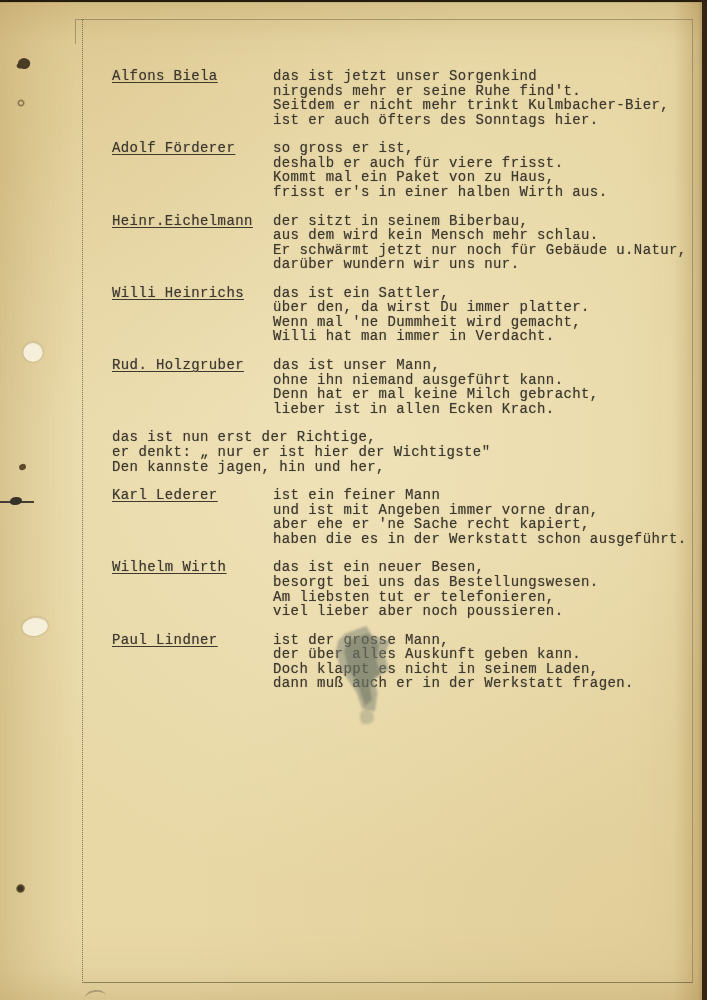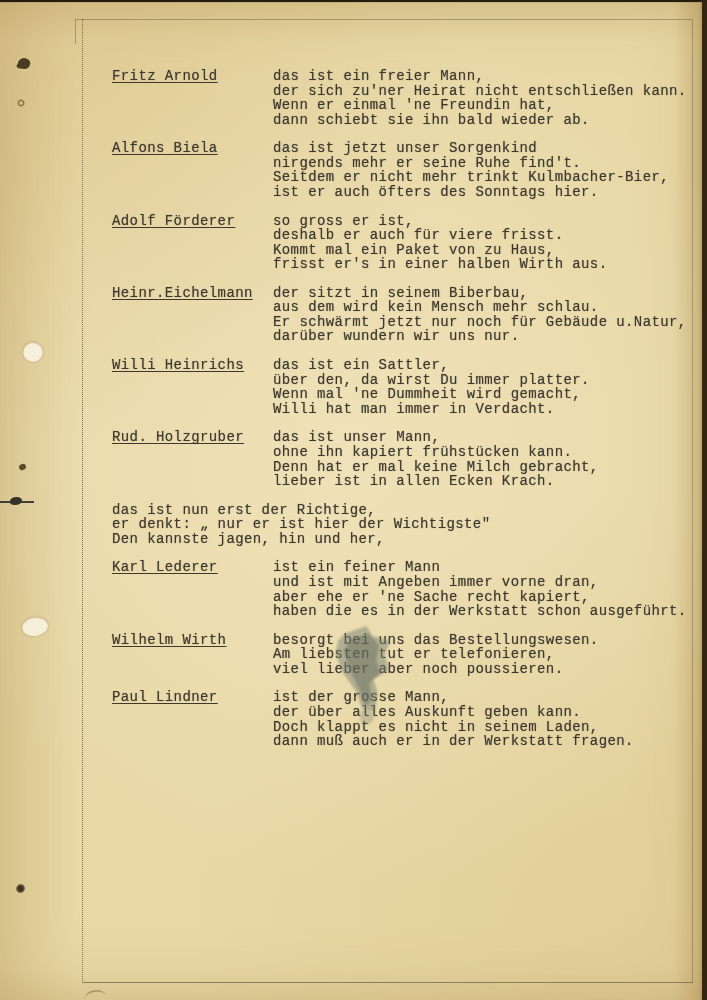--- a/index.html
+++ b/index.html
@@ -100,29 +100,20 @@
 </style>
 </head>
 <body>
 
 <div class="photo">
   <div class="page">
     <div class="frame-corner"></div>
     <div class="frame"></div>
 
     <div class="entries" id="entries">
-  <div class="entry">
-    <div class="name">Fritz Arnold</div>
-    <div class="verse">
-            <div>das ist ein freier Mann,</div>
-            <div>der sich zu'ner Heirat nicht entschließen kann.</div>
-            <div>Wenn er einmal 'ne Freundin hat,</div>
-            <div>dann schiebt sie ihn bald wieder ab.</div>
-          </div>
-  </div>
 
   <div class="entry">
     <div class="name">Alfons Biela</div>
     <div class="verse">
             <div>das ist jetzt unser Sorgenkind</div>
             <div>nirgends mehr er seine Ruhe find't.</div>
             <div>Seitdem er nicht mehr trinkt Kulmbacher-Bier,</div>
             <div>ist er auch öfters des Sonntags hier.</div>
           </div>
   </div>
@@ -155,21 +146,21 @@
             <div>Wenn mal 'ne Dummheit wird gemacht,</div>
             <div>Willi hat man immer in Verdacht.</div>
           </div>
   </div>
 
 
   <div class="entry">
     <div class="name">Rud. Holzgruber</div>
     <div class="verse">
             <div>das ist unser Mann,</div>
-            <div>ohne ihn kapiert frühstücken kann.</div>
+            <div>ohne ihn niemand ausgeführt kann.</div>
             <div>Denn hat er mal keine Milch gebracht,</div>
             <div>lieber ist in allen Ecken Krach.</div>
           </div>
   </div>
 
   <div class="entry">
     <div class="verse">
             <div>das ist nun erst der Richtige,</div>
             <div>er denkt: „ nur er ist hier der Wichtigste"</div>
             <div>Den kannste jagen, hin und her,</div>
@@ -182,20 +173,21 @@
             <div>ist ein feiner Mann</div>
             <div>und ist mit Angeben immer vorne dran,</div>
             <div>aber ehe er 'ne Sache recht kapiert,</div>
             <div>haben die es in der Werkstatt schon ausgeführt.</div>
           </div>
   </div>
 
   <div class="entry">
     <div class="name">Wilhelm Wirth</div>
     <div class="verse">
+            <div>das ist ein neuer Besen,</div>
             <div>besorgt bei uns das Bestellungswesen.</div>
             <div>Am liebsten tut er telefonieren,</div>
             <div>viel lieber aber noch poussieren.</div>
           </div>
   </div>
 
   <div class="entry">
     <div class="name">Paul Lindner</div>
     <div class="verse">
             <div>ist der grosse Mann,</div>

